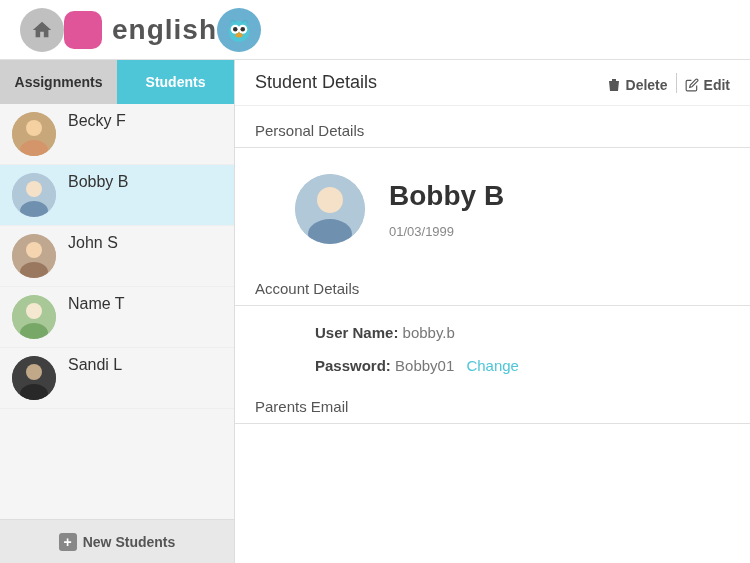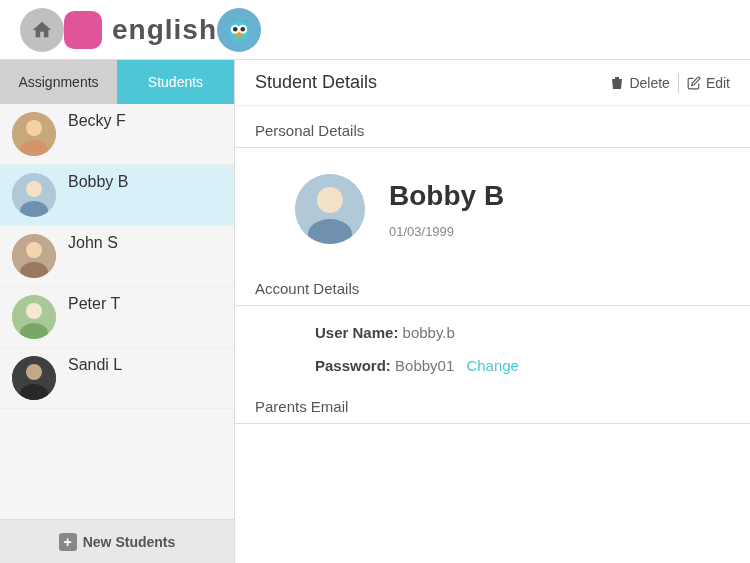--- a/index.html
+++ b/index.html
@@ -78,21 +78,21 @@
     .sidebar-tabs {
       display: flex;
       height: 44px;
     }
     .sidebar-tab {
       flex: 1;
       display: flex;
       align-items: center;
       justify-content: center;
       font-size: 14px;
-      font-weight: normal;
+      font-weight: bold;
       cursor: pointer;
     }
     .sidebar-tab.assignments {
       background: #d0d0d0;
       color: #333;
     }
     .sidebar-tab.students {
       background: #4ec6d8;
       color: #fff;
     }
@@ -178,22 +178,23 @@
       padding: 12px 20px;
       border-bottom: 1px solid #eee;
     }
     .content-title {
       font-size: 18px;
       color: #333;
       font-weight: 500;
     }
     .content-actions {
       display: flex;
-      align-items: center;
+      align-items: flex-end;
       gap: 8px;
+      font-weight: bold;
     }
     .action-btn {
       display: flex;
       align-items: center;
       gap: 5px;
       font-size: 14px;
       color: #555;
       cursor: pointer;
       text-decoration: none;
     }
@@ -349,21 +350,21 @@
 
 
       <div class="student-item">
         <div class="student-avatar avatar-peter">
           <svg width="44" height="44" viewBox="0 0 44 44">
             <circle cx="22" cy="22" r="22" fill="#a8c898"></circle>
             <circle cx="22" cy="16" r="8" fill="#f5e8d0"></circle>
             <ellipse cx="22" cy="38" rx="14" ry="10" fill="#78a868"></ellipse>
           </svg>
         </div>
-        <span class="student-name">Peter T</span>
+        <span class="student-name">Name T</span>
       </div>
 
       <div class="student-item">
         <div class="student-avatar avatar-sandi">
           <svg width="44" height="44" viewBox="0 0 44 44">
             <circle cx="22" cy="22" r="22" fill="#404040"></circle>
             <circle cx="22" cy="16" r="8" fill="#c0a888"></circle>
             <ellipse cx="22" cy="38" rx="14" ry="10" fill="#282828"></ellipse>
           </svg>
         </div>

